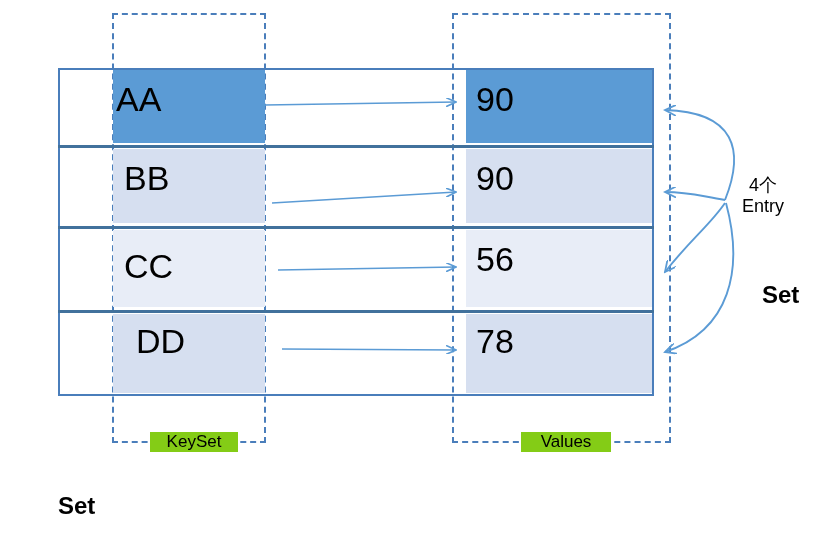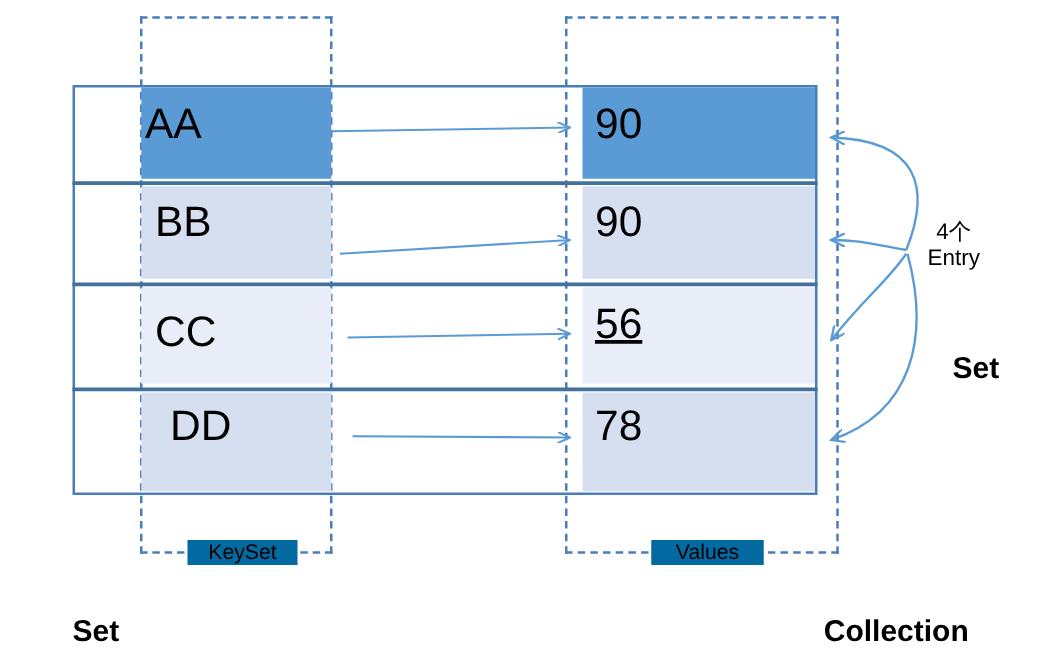--- a/index.html
+++ b/index.html
@@ -22,21 +22,21 @@
   .dashed-box {
     position: absolute;
     border: 2px dashed #4a7ebb;
     box-sizing: border-box;
     background: transparent;
   }
   .dashed-label {
     position: absolute;
     font-size: 17px;
     color: #000000;
-    background: #0369a1;
+    background: #84cc16;
     padding: 0 5px;
     white-space: nowrap;
     text-align: center;
   }
 
   
   .table-frame {
     position: absolute;
     box-sizing: border-box;
     border: 2px solid #4a7ebb;
@@ -117,21 +117,21 @@
   <div class="val-fill" style="left:466px; top:230px; width:186px; height:77px; background:#e8edf7;"></div>
   <div class="val-fill" style="left:466px; top:314px; width:186px; height:79px; background:#d6dff0;"></div>
 
   <div class="cell-text" style="left:116px; top:82px;">AA</div>
   <div class="cell-text" style="left:124px; top:161px;">BB</div>
   <div class="cell-text" style="left:124px; top:249px;">CC</div>
   <div class="cell-text" style="left:136px; top:324px;">DD</div>
 
   <div class="cell-text" style="left:476px; top:82px;">90</div>
   <div class="cell-text" style="left:476px; top:161px;">90</div>
-  <div class="cell-text" style="left:476px; top:242px;text-decoration:underline;">56</div>
+  <div class="cell-text" style="left:476px; top:242px;">56</div>
   <div class="cell-text" style="left:476px; top:324px;">78</div>
 
   <svg class="overlay" viewBox="0 0 840 536" xmlns="http://www.w3.org/2000/svg">
     <defs>
       <marker id="ah-right" markerWidth="11" markerHeight="9" refX="10" refY="4.5" orient="auto" markerUnits="userSpaceOnUse">
         <path d="M0,0 L10,4.5 L0,9" fill="none" stroke="#5b9bd5" stroke-width="1.6"></path>
       </marker>
       <marker id="ah-left" markerWidth="13" markerHeight="11" refX="11" refY="5.5" orient="auto" markerUnits="userSpaceOnUse">
         <path d="M0,0 L11,5.5 L0,11" fill="none" stroke="#5b9bd5" stroke-width="1.8"></path>
       </marker>
@@ -154,15 +154,14 @@
 
   <div class="entry-label" style="left:742px; top:175px;">
     <span>4个</span>
     <span>Entry</span>
   </div>
 
   <div class="corner-label" style="left:762px; top:262px;">Set</div>
 
   <div class="corner-label" style="left:58px; top:473px;">Set</div>
 
-  <div class="corner-label" style="left:659px; top:473px;">Collection</div>
 
 </div>
 
 </body></html>

